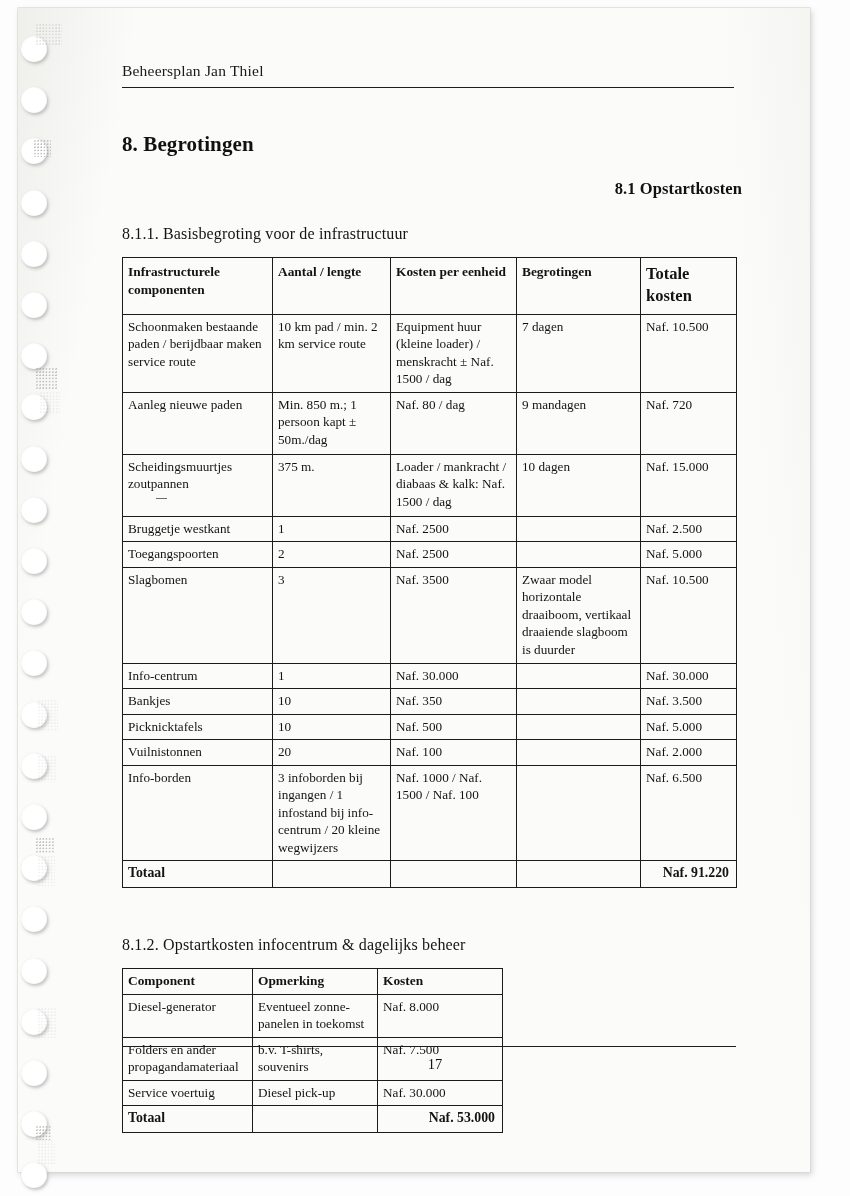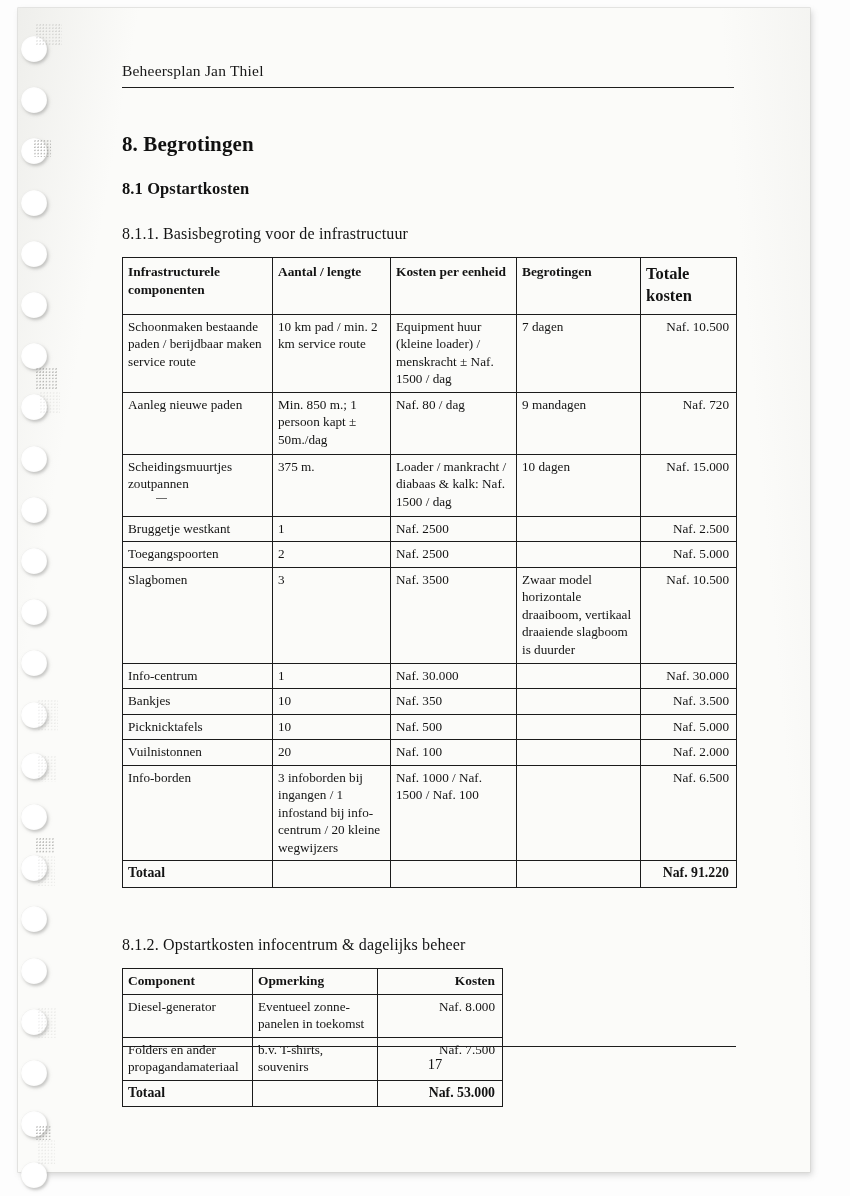--- a/index.html
+++ b/index.html
@@ -78,20 +78,21 @@
     margin: 0 0 22px 0;
     letter-spacing: 0.1px;
     color: #111;
   }
   h2.section {
     font-size: 16.5px;
     font-weight: bold;
     margin: 0 0 26px 0;
     letter-spacing: 0.1px;
     color: #111;
+    text-align: right;
   }
   h3.subsection {
     font-size: 16px;
     font-weight: normal;
     margin: 0 0 14px 0;
     letter-spacing: 0.15px;
     color: #141414;
   }
   h3.subsection.second { margin-top: 48px; }
 
@@ -112,21 +113,21 @@
     font-weight: normal;
     line-height: 1.33;
   }
   table.infra th { padding-top: 5px; padding-bottom: 7px; }
   th.hdr { font-weight: bold; font-size: 13.4px; }
   th.hdr-big {
     font-weight: bold;
     font-size: 16.5px;
     line-height: 1.32;
   }
-  td.num, th.num { text-align: right; padding-right: 7px; }
+  td.num, th.num { text-align: left; padding-right: 7px; }
   td.total-label, td.total-val {
     font-weight: bold;
     font-size: 13.8px;
   }
   td.total-val { text-align: right; padding-right: 7px; }
   .cellpad-tall { height: 54px; }
   .stray-dash {
     display: block;
     width: 11px;
     height: 0;
@@ -335,20 +336,25 @@
           <td>Diesel-generator</td>
           <td>Eventueel zonne-panelen in toekomst</td>
           <td class="num">Naf. 8.000</td>
         </tr>
         <tr>
           <td>Folders en ander propagandamateriaal</td>
           <td>b.v. T-shirts, souvenirs</td>
           <td class="num">Naf. 7.500</td>
         </tr>
         <tr>
+          <td>Service voertuig</td>
+          <td>Diesel pick-up</td>
+          <td class="num">Naf. 30.000</td>
+        </tr>
+        <tr>
           <td class="total-label">Totaal</td>
           <td></td>
           <td class="total-val">Naf. 53.000</td>
         </tr>
       </tbody>
     </table>
 
   </div>
 
   <div id="footer">

